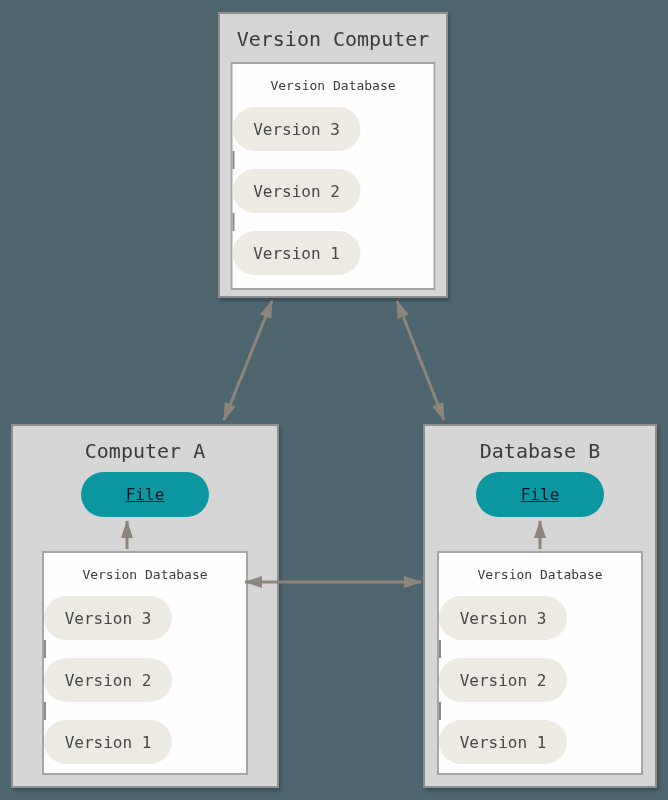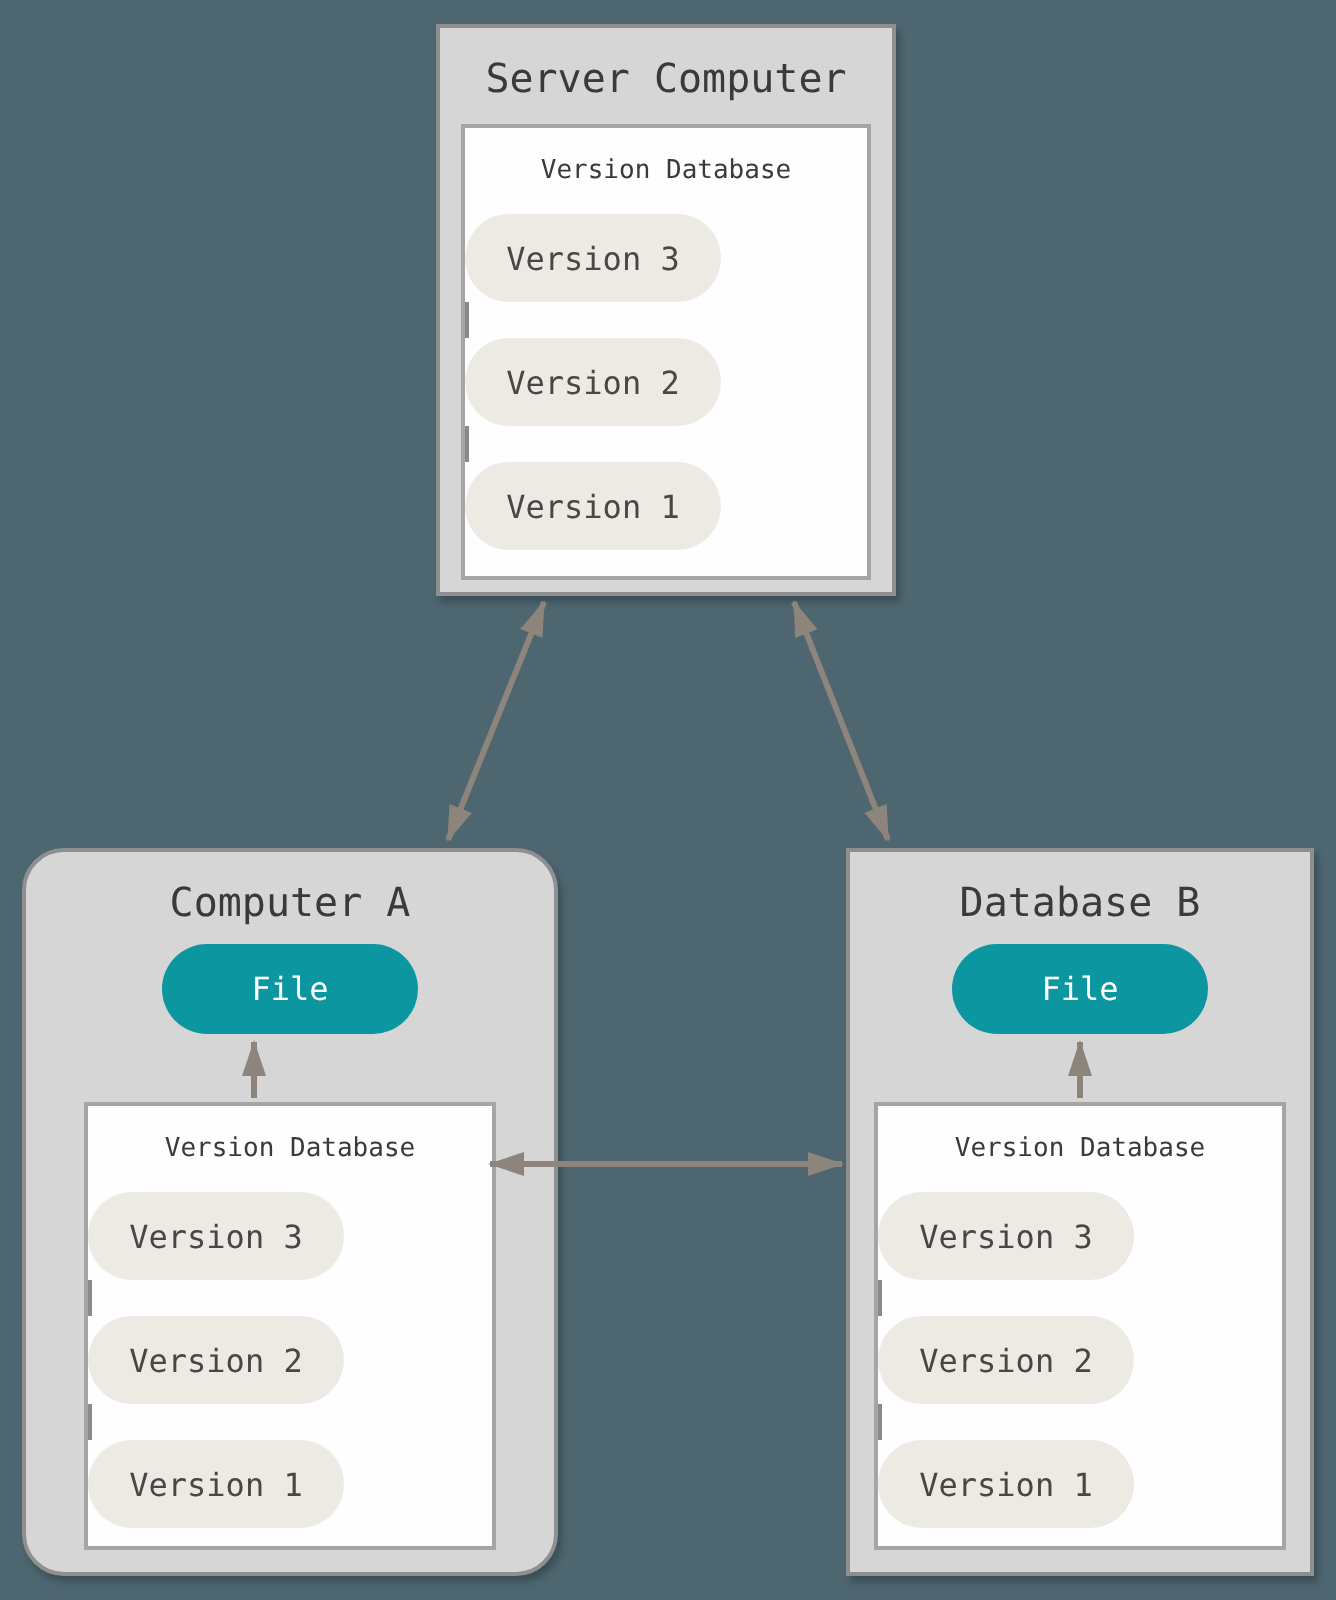--- a/index.html
+++ b/index.html
@@ -70,49 +70,50 @@
   }
   .file-pill {
     position: absolute;
     top: 46px;
     left: 50%;
     transform: translateX(-50%);
     width: 128px;
     height: 45px;
     border-radius: 23px;
     background: #0c96a0;
-    color: #ffffff;
+    color: #0f172a;
     font-size: 16px;
     display: flex;
     align-items: center;
     justify-content: center;
     white-space: nowrap;
+    text-decoration: underline;
   }
   
   .server     { left: 218px; top: 12px;  width: 230px; height: 286px; }
-  .computer-a { left: 11px;  top: 424px; width: 268px; height: 364px; border-radius: 21px; }
+  .computer-a { left: 11px;  top: 424px; width: 268px; height: 364px; }
   .computer-b { left: 423px; top: 424px; width: 234px; height: 364px; }
   .server .db     { top: 48px;  width: 205px; height: 228px; }
   .computer-a .db { top: 125px; width: 206px; height: 224px; }
   .computer-b .db { top: 125px; width: 206px; height: 224px; }
   .arrows {
     position: absolute;
     left: 0; top: 0;
     width: 668px;
     height: 800px;
     pointer-events: none;
   }
 </style>
 </head>
 <body>
 
 <div class="canvas">
 
   <div class="machine server">
-    <div class="machine-title">Server Computer</div>
+    <div class="machine-title">Version Computer</div>
     <div class="db">
       <div class="db-label">Version Database</div>
       <div class="stack">
         <div class="pill">Version 3</div>
         <div class="connector"></div>
         <div class="pill">Version 2</div>
         <div class="connector"></div>
         <div class="pill">Version 1</div>
       </div>
     </div>

